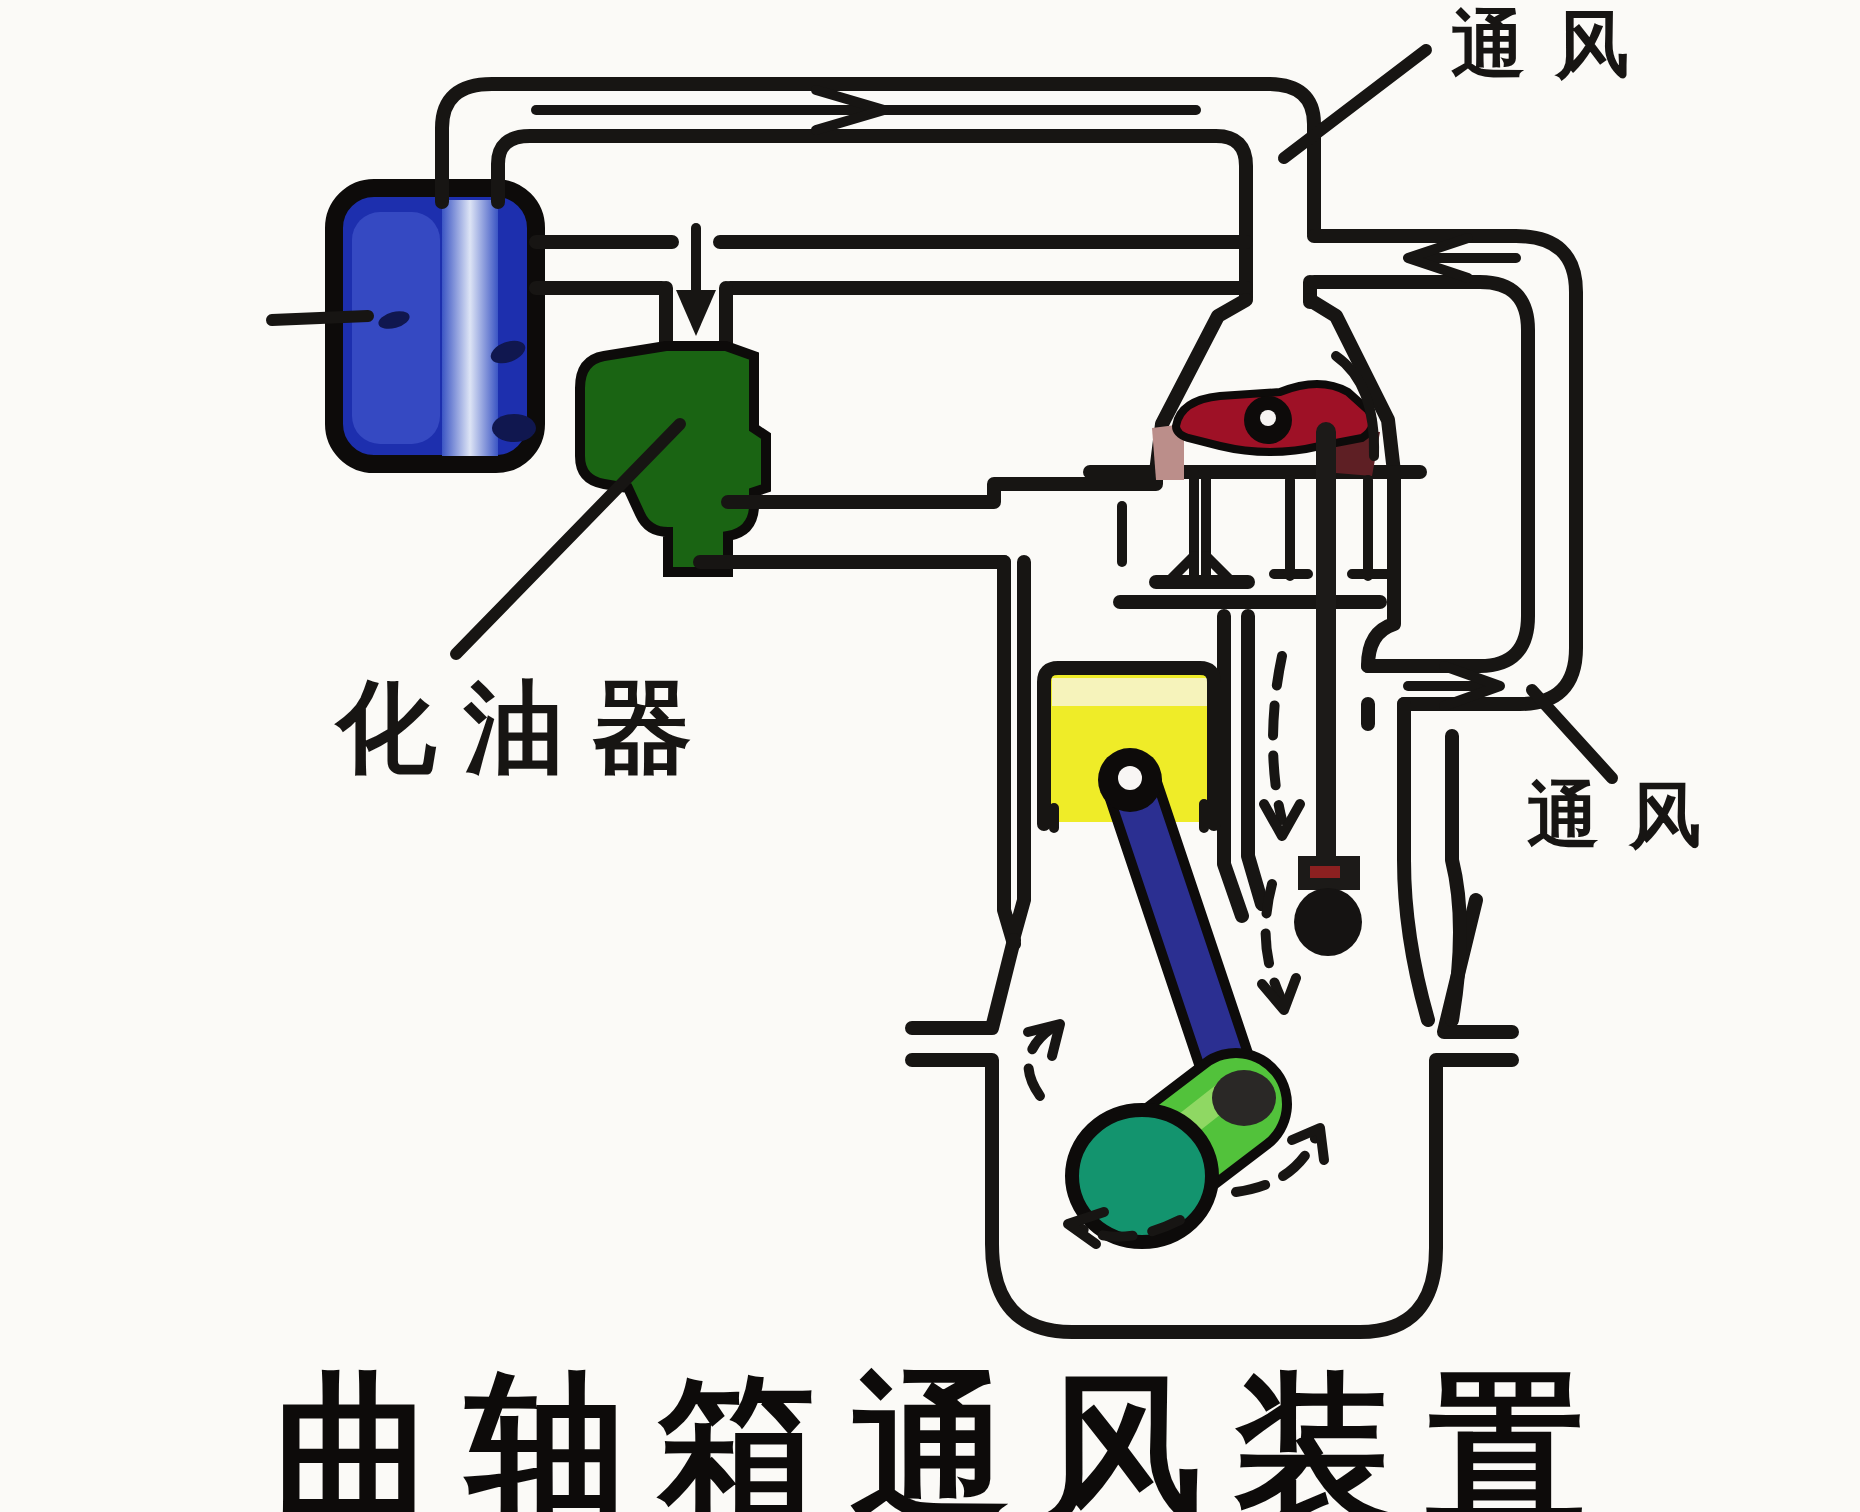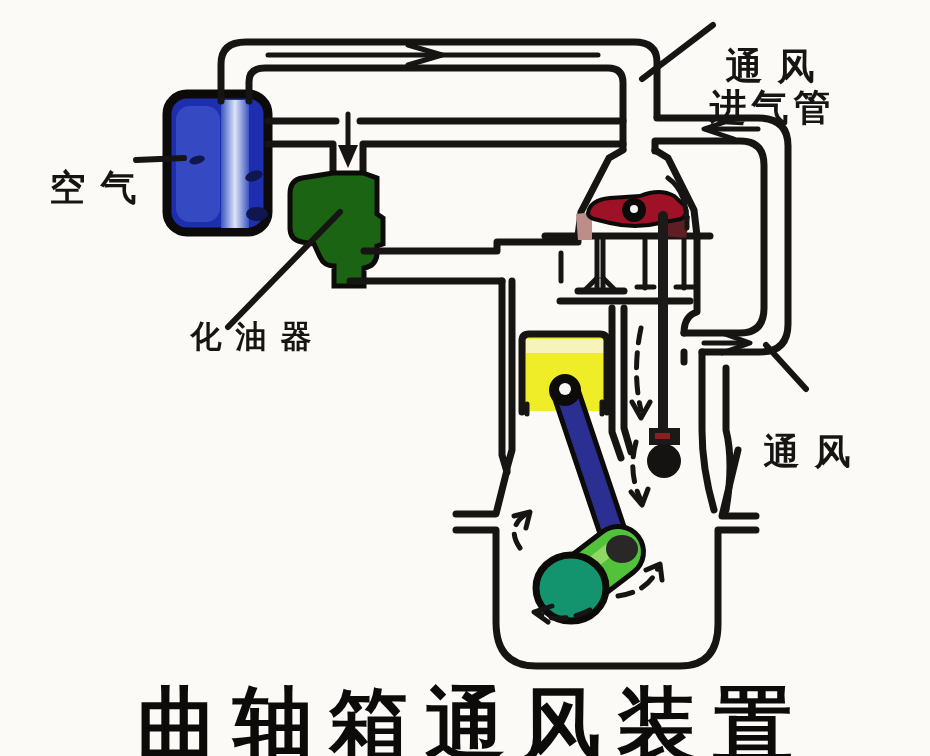--- a/index.html
+++ b/index.html
@@ -4,24 +4,24 @@
 <style>
   html,body{margin:0;padding:0;}
   body{font-family:"Liberation Sans","DejaVu Sans",sans-serif;background:#ffffff;}
   .stage{position:relative;width:930px;height:756px;background:var(--background,#fbfaf7);overflow:hidden;}
   svg{position:absolute;left:0;top:0;}
   .wall{fill:none;stroke:var(--line,#171513);stroke-width:7;stroke-linecap:round;stroke-linejoin:round;}
   .thin{fill:none;stroke:var(--line,#171513);stroke-width:5;stroke-linecap:round;stroke-linejoin:round;}
   .dash{fill:none;stroke:var(--line,#171513);stroke-width:5;stroke-linecap:round;stroke-dasharray:15 10;}
   .lead{fill:none;stroke:var(--line,#171513);stroke-width:6;stroke-linecap:round;}
   .lbl{position:absolute;color:var(--line,#171513);font-weight:900;text-align:center;line-height:1.12;white-space:nowrap;}
-  .lbl .l1{display:block;letter-spacing:15px;text-indent:15px;margin-top:44px;}
+  .lbl .l1{display:block;letter-spacing:15px;text-indent:15px;}
   .lbl .l2{display:block;letter-spacing:5px;text-indent:5px;}
   #lbl-air-filter{left:8px;top:124px;width:170px;font-size:36px;}
-  #lbl-carburetor{left:168px;top:320px;width:180px;font-size:31px;letter-spacing:14px;text-align:center;}
+  #lbl-carburetor{left:168px;top:336px;width:180px;font-size:50px;letter-spacing:14px;text-align:center;}
   #lbl-intake{left:680px;top:2px;width:180px;font-size:37px;}
   #lbl-outlet{left:722px;top:388px;width:170px;font-size:36px;}
   #diagram-title{position:absolute;left:0;top:672px;width:100%;text-align:center;font-size:80px;font-weight:900;letter-spacing:16px;text-indent:16px;color:#0d0b0a;}
 </style>
 </head>
 <body>
 
 <div class="stage">
 
 <svg width="930" height="756" viewBox="0 0 930 756">
@@ -147,30 +147,28 @@
 
   <g>
     <path class="lead" d="M 136,160 L 184,158"></path>
     <path class="lead" d="M 340,212 L 228,327"></path>
     <path class="lead" d="M 713,25 L 642,79"></path>
     <path class="lead" d="M 766,345 L 806,389"></path>
   </g>
 </svg>
 
 <div class="lbl" id="lbl-air-filter">
-  <span class="l1">空气</span>
 </div>
 
 <div class="lbl" id="lbl-carburetor">
   <span>化油器</span>
 </div>
 
 <div class="lbl" id="lbl-intake">
   <span class="l1">通风</span>
-  <span class="l2">进气管</span>
 </div>
 
 <div class="lbl" id="lbl-outlet">
   <span class="l1">通风</span>
 </div>
 
 <div id="diagram-title">曲轴箱通风装置</div>
 
 </div>
 

